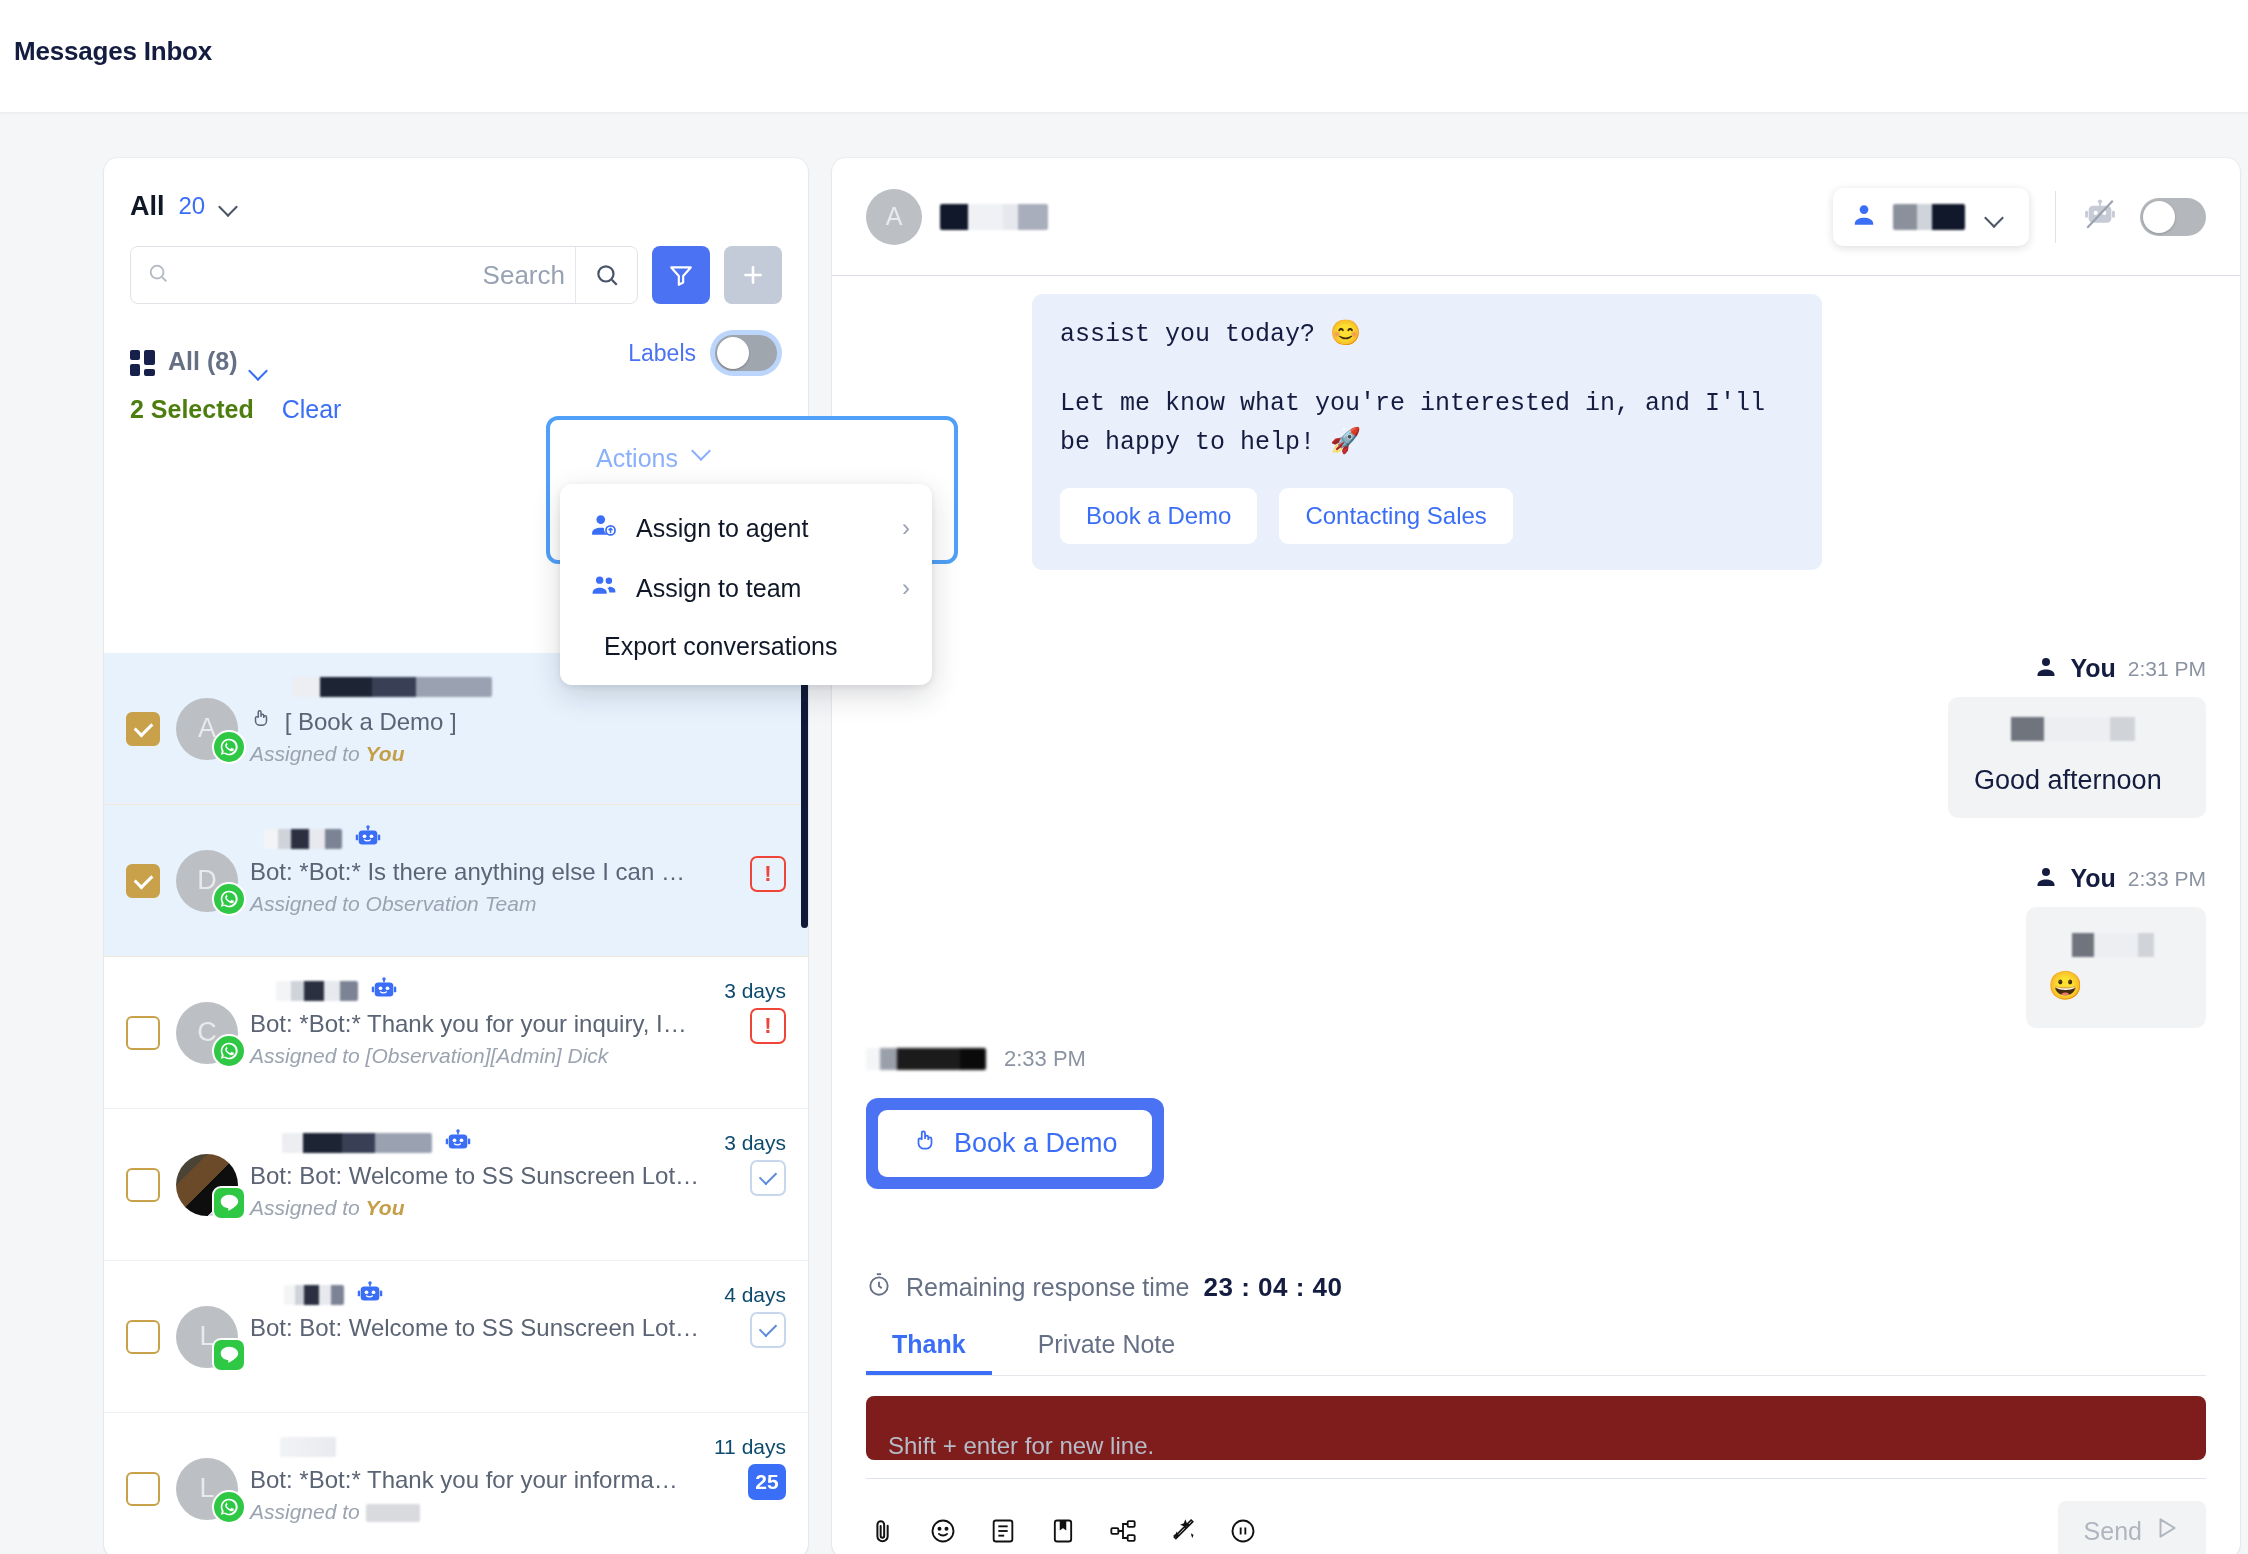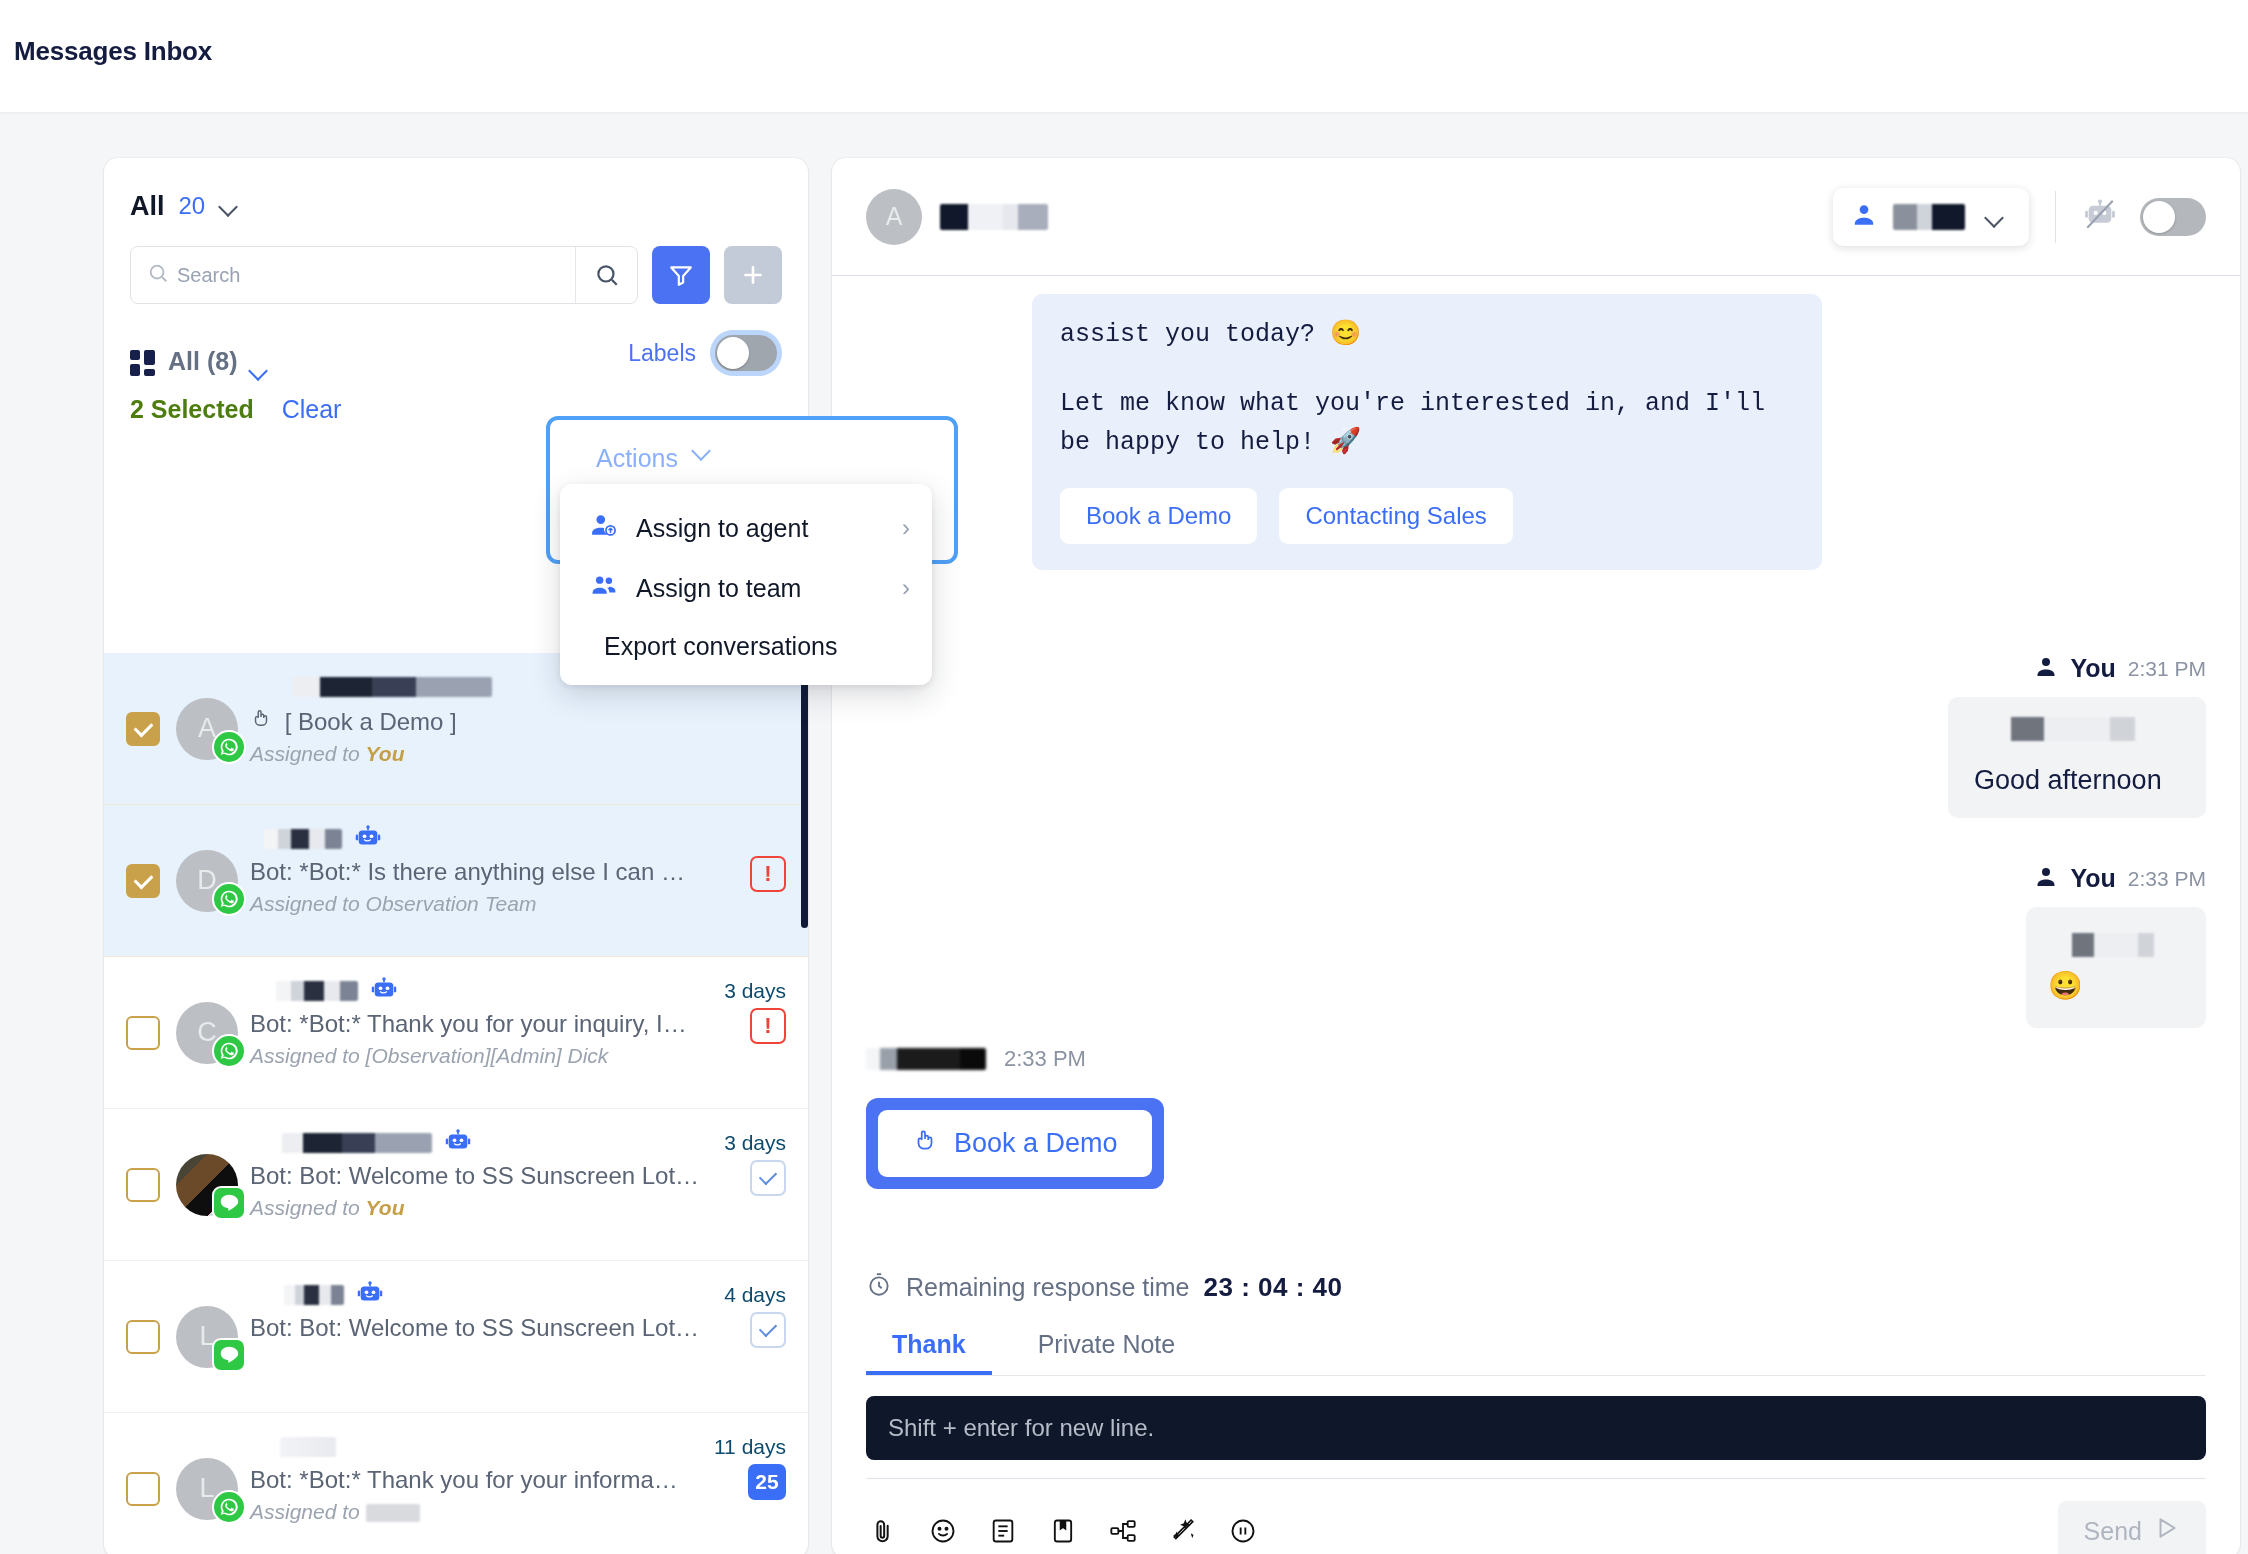--- a/index.html
+++ b/index.html
@@ -55,22 +55,22 @@
   .chev.blue::after { border-color: #3b6ef6; }
   .chev.lightblue::after { border-color: #8ab0fb; }
 
   .search-row { display: flex; align-items: center; gap: 14px; margin-top: 16px; }
   .search-box {
     flex: 1; height: 58px; border: 1px solid #dfe3e8; border-radius: 8px;
     display: flex; align-items: center; background: #fff;
   }
   .search-input {
     flex: 1; border: 0; outline: 0; height: 100%;
-    padding: 0 10px 0 46px; font-size: 20px; color: #14532d;
-    font-family: "Liberation Sans", sans-serif; background: transparent;
+    padding: 0 10px 0 46px; font-size: 26px; color: #14532d;
+    font-family: "Liberation Sans", sans-serif; background: transparent; text-align: right;
   }
   .search-input::placeholder { color: #98a2b3; }
   .search-lead {
     position: absolute; margin-left: 16px; pointer-events: none;
   }
   .search-btn {
     width: 62px; height: 100%; border-left: 1px solid #e4e7ec;
     display: flex; align-items: center; justify-content: center; cursor: pointer;
   }
   .icon-sq {
@@ -291,22 +291,22 @@
   .composer { position: absolute; left: 0; right: 0; bottom: 0; height: 300px; padding: 0 34px; }
   .sla { display: flex; align-items: center; gap: 14px; height: 58px; }
   .sla-label { font-size: 25px; color: #667085; }
   .sla-time { font-size: 26px; font-weight: 700; color: #141c40; letter-spacing: .5px; }
   .tabs { display: flex; gap: 20px; border-bottom: 1px solid #e4e7ec; }
   .tab {
     padding: 14px 26px 16px 26px; font-size: 25px; color: #667085; cursor: pointer;
   }
   .tab.active { color: #3b6ef6; box-shadow: inset 0 -4px 0 #3b6ef6; font-weight: 600; }
   .msg-input {
-    margin-top: 20px; height: 64px; background: #0f172a; border-radius: 8px;
-    display: flex; align-items: center; padding: 0 22px;
+    margin-top: 20px; height: 64px; background: #7f1d1d; border-radius: 8px;
+    display: flex; align-items: flex-end; padding: 0 22px;
   }
   .msg-input input {
     border: 0; outline: 0; background: transparent; width: 100%;
     font-size: 24px; color: #98a2b3; font-family: "Liberation Sans", sans-serif;
   }
   .msg-input input::placeholder { color: #b6bcc7; }
   .tool-row {
     margin-top: 18px; border-top: 1px solid #dfe3ea; padding-top: 22px;
     display: flex; align-items: center; gap: 26px;
   }

